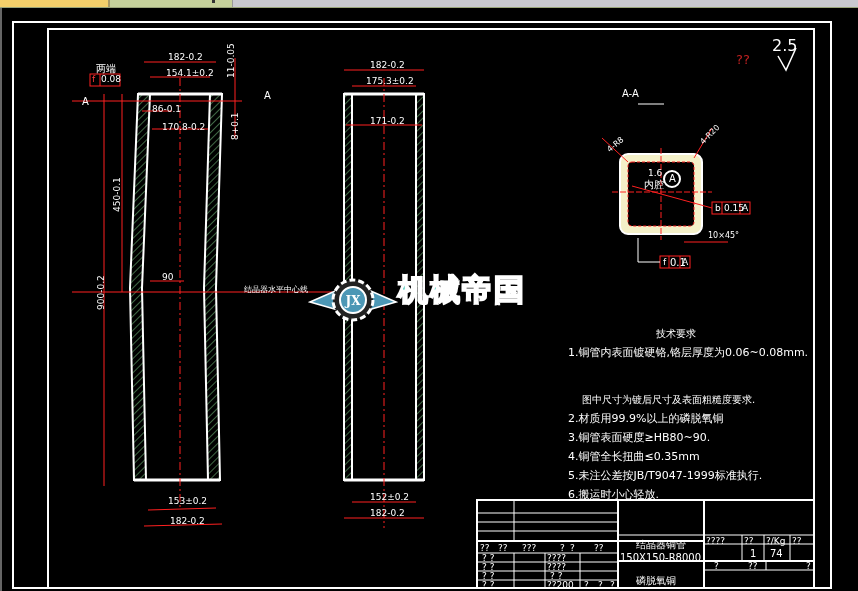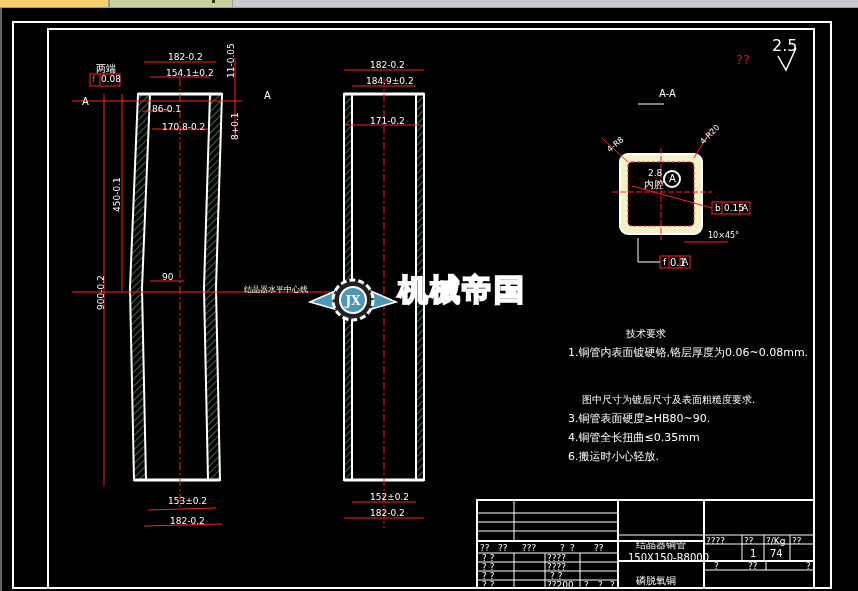--- a/index.html
+++ b/index.html
@@ -6,21 +6,21 @@
   body { width:858px; height:591px; background:#000; position:relative; overflow:hidden;
          font-family:"DejaVu Sans", sans-serif; }
   .titlebar { position:absolute; left:0; top:0; width:858px; height:7px; background:#c6d19c; border-bottom:1px solid #9aa57a; }
   .titlebar .tab-active { position:absolute; left:0; top:0; width:108px; height:7px; background:#f4cf6a; border-right:2px solid #a89a66; }
   .titlebar .tab-right { position:absolute; left:232px; top:0; width:626px; height:7px; background:#c9c9cf; border-left:1px solid #999; }
   .titlebar .marker { position:absolute; left:212px; top:0; width:3px; height:3px; background:#333; }
   .leftbar { position:absolute; left:0; top:8px; width:2px; height:583px; background:#666; }
   .canvas { position:absolute; left:2px; top:8px; width:856px; height:583px; background:#000; }
   svg.drawing { position:absolute; left:0; top:0; }
   .notes { position:absolute; left:566px; top:316px; color:#fff; font-size:11px; line-height:19px; }
-  .notes .title { margin-left:58px; font-size:10px; }
+  .notes .title { margin-left:88px; font-size:10px; }
   .notes .line { white-space:nowrap; }
   .notes .indent { padding-left:14px; font-size:10px;margin-top:28px; }
   .logo { position:absolute; left:306px; top:258px; width:272px; height:70px; }
   .logo .cn { position:absolute; left:90px; top:4px; font-size:30px; font-weight:bold; color:#14b8a6;
               -webkit-text-stroke:2px #fff; letter-spacing:2px; font-family:"DejaVu Sans", sans-serif; }
   .logo .en { position:absolute; left:90px; top:44px; font-size:19px; font-weight:bold; color:#4c97b5;
               -webkit-text-stroke:1px #fff; letter-spacing:1px; font-family:"DejaVu Sans Mono", monospace; }
   .tb { position:absolute; color:#fff; font-size:9px; white-space:nowrap; }
   .tb.big { font-size:10px; }
   .red { color:#ff3b3b; }
@@ -143,29 +143,29 @@
 <div class="tb" style="left:224px;top:70px;transform:rotate(-90deg);transform-origin:left top;">11-0.05</div>
 <div class="tb" style="left:228px;top:132px;transform:rotate(-90deg);transform-origin:left top;">8+0.1</div>
 <div class="tb" style="left:110px;top:204px;transform:rotate(-90deg);transform-origin:left top;">450-0.1</div>
 <div class="tb" style="left:94px;top:302px;transform:rotate(-90deg);transform-origin:left top;">900-0.2</div>
 <div class="tb" style="left:160px;top:264px;">90</div>
 <div class="tb" style="left:242px;top:276px;font-size:8px;">结晶器水平中心线</div>
 <div class="tb" style="left:166px;top:488px;">153±0.2</div>
 <div class="tb" style="left:168px;top:508px;">182-0.2</div>
 
 <div class="tb" style="left:368px;top:52px;">182-0.2</div>
-<div class="tb" style="left:364px;top:68px;">184.9±0.2</div>
+<div class="tb" style="left:364px;top:68px;">175.3±0.2</div>
 <div class="tb" style="left:368px;top:108px;">171-0.2</div>
 <div class="tb" style="left:368px;top:484px;">152±0.2</div>
 <div class="tb" style="left:368px;top:500px;">182-0.2</div>
 
-<div class="tb big" style="left:657px;top:80px;">A-A</div>
+<div class="tb big" style="left:620px;top:80px;">A-A</div>
 <div class="tb" style="left:604px;top:132px;font-size:8px;transform:rotate(-40deg);">4-R8</div>
 <div class="tb" style="left:696px;top:122px;font-size:8px;transform:rotate(-45deg);">4-R20</div>
-<div class="tb" style="left:646px;top:160px;">2.8</div>
+<div class="tb" style="left:646px;top:160px;">1.6</div>
 <div class="tb" style="left:642px;top:170px;font-size:10px;">内腔</div>
 <div class="tb big" style="left:667px;top:165px;">A</div>
 <div class="tb" style="left:713px;top:195px;">b</div>
 <div class="tb" style="left:722px;top:195px;">0.15</div>
 <div class="tb" style="left:740px;top:195px;">A</div>
 <div class="tb" style="left:706px;top:223px;font-size:8px;">10×45°</div>
 <div class="tb" style="left:661px;top:249px;">f</div>
 <div class="tb" style="left:668px;top:249px;font-size:10px;">0.1</div>
 <div class="tb" style="left:680px;top:249px;">A</div>
 <div class="tb" style="left:770px;top:28px;font-size:16px;">2.5</div>
@@ -179,27 +179,29 @@
     <circle cx="45" cy="34" r="13" fill="#4c97b5" stroke="#fff" stroke-width="2"></circle>
     <text x="45" y="39" text-anchor="middle" font-size="12" font-weight="bold" fill="#fff" font-family="DejaVu Serif, serif">JX</text>
   </svg>
   <div class="cn">机械帝国</div>
 </div>
 
 <div class="notes">
   <div class="title">技术要求</div>
   <div class="line">1.铜管内表面镀硬铬,铬层厚度为0.06~0.08mm.</div>
   <div class="line indent">图中尺寸为镀后尺寸及表面粗糙度要求.</div>
+  <div class="line">2.材质用99.9%以上的磷脱氧铜</div>
   <div class="line">3.铜管表面硬度≥HB80~90.</div>
   <div class="line">4.铜管全长扭曲≤0.35mm</div>
+  <div class="line">5.未注公差按JB/T9047-1999标准执行.</div>
   <div class="line">6.搬运时小心轻放.</div>
 </div>
 
 <div class="tb big" style="left:634px;top:530px;">结晶器铜管</div>
-<div class="tb big" style="left:618px;top:544px;margin-left:8px;">150X150-R8000</div>
+<div class="tb big" style="left:618px;top:544px;">150X150-R8000</div>
 <div class="tb big" style="left:634px;top:566px;">磷脱氧铜</div>
 <div class="tb" style="left:704px;top:528px;">????</div>
 <div class="tb" style="left:742px;top:528px;">??</div>
 <div class="tb" style="left:764px;top:528px;">?/Kg</div>
 <div class="tb" style="left:790px;top:528px;">??</div>
 <div class="tb big" style="left:748px;top:540px;">1</div>
 <div class="tb big" style="left:768px;top:540px;">74</div>
 <div class="tb" style="left:712px;top:553px;">?</div>
 <div class="tb" style="left:746px;top:553px;">??</div>
 <div class="tb" style="left:804px;top:553px;">?</div>

